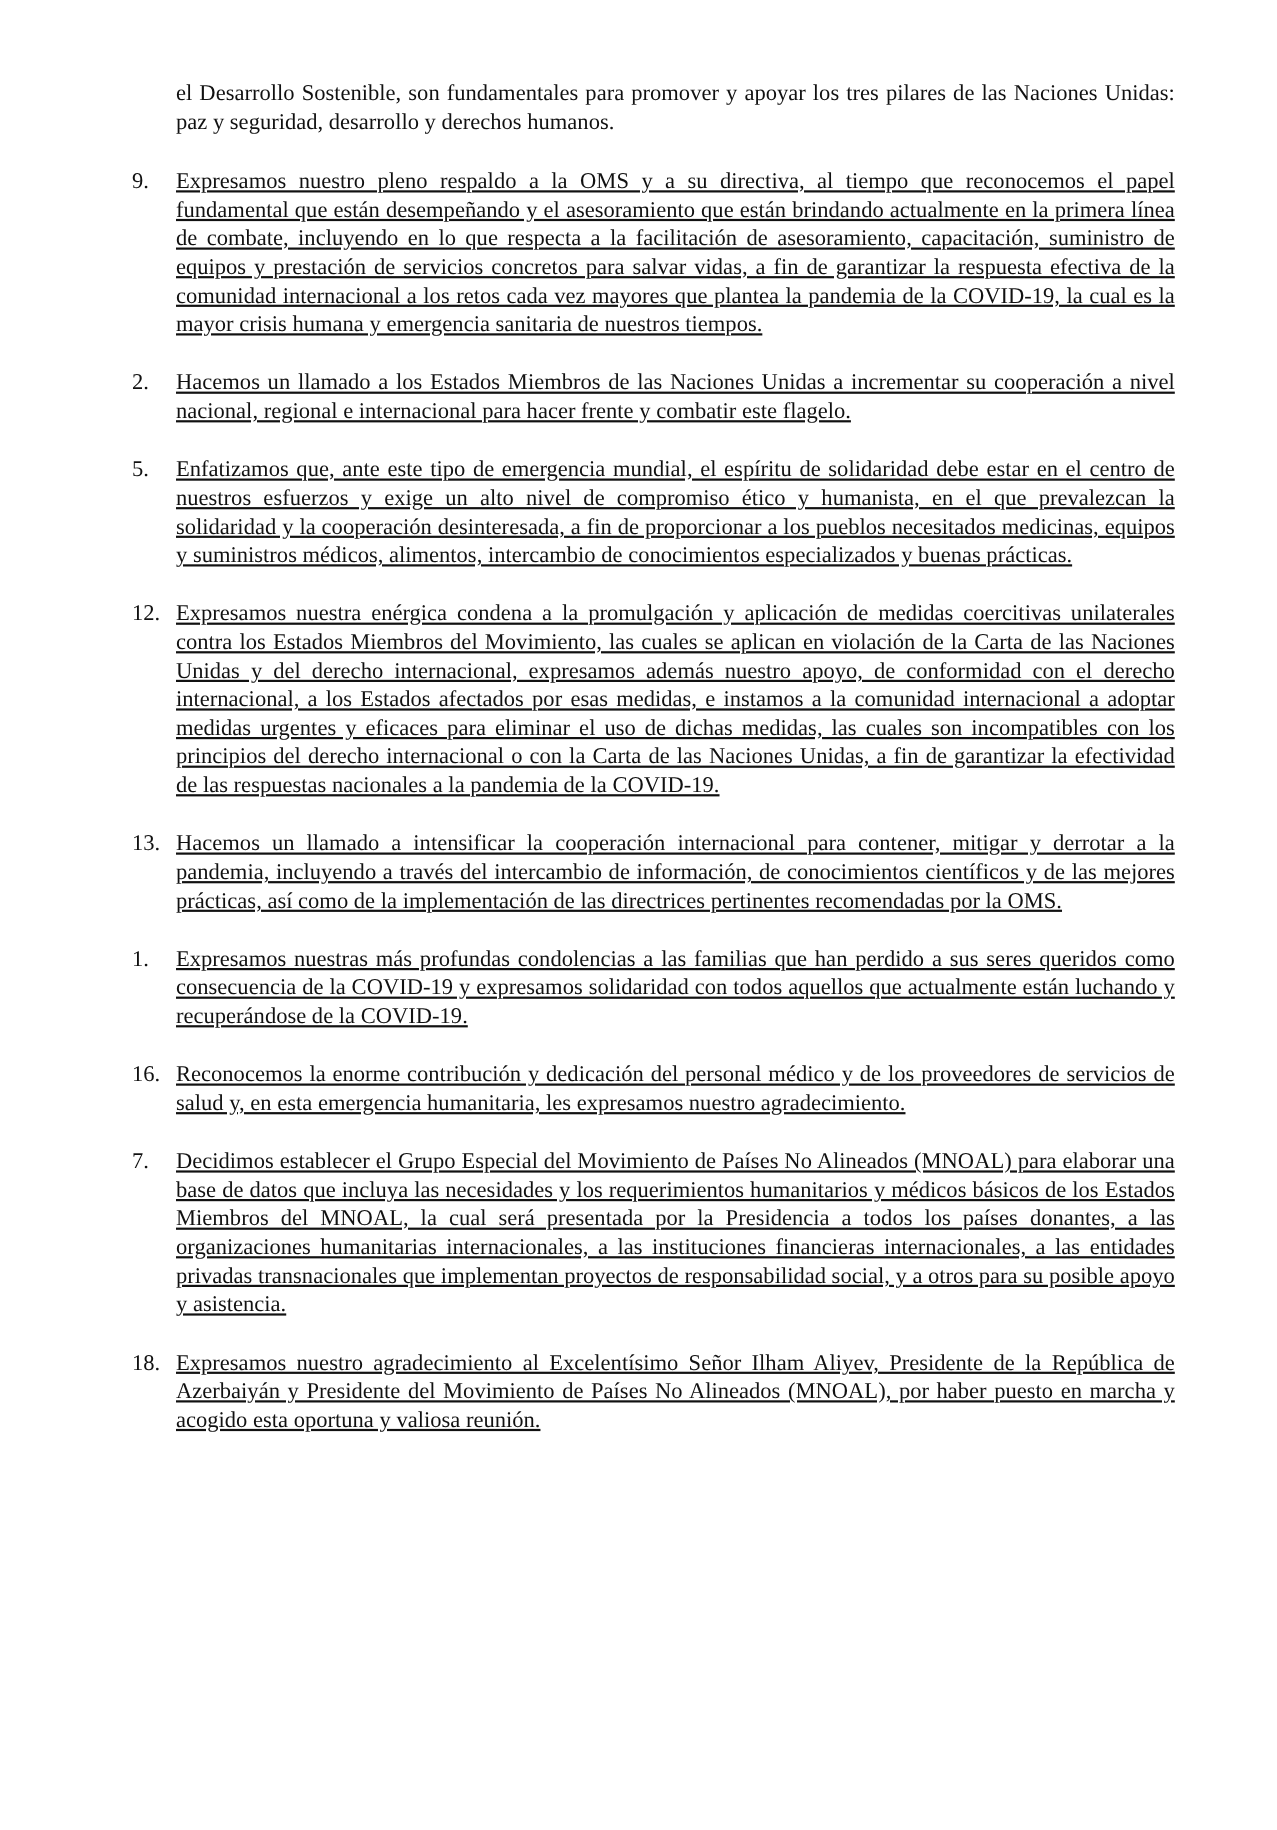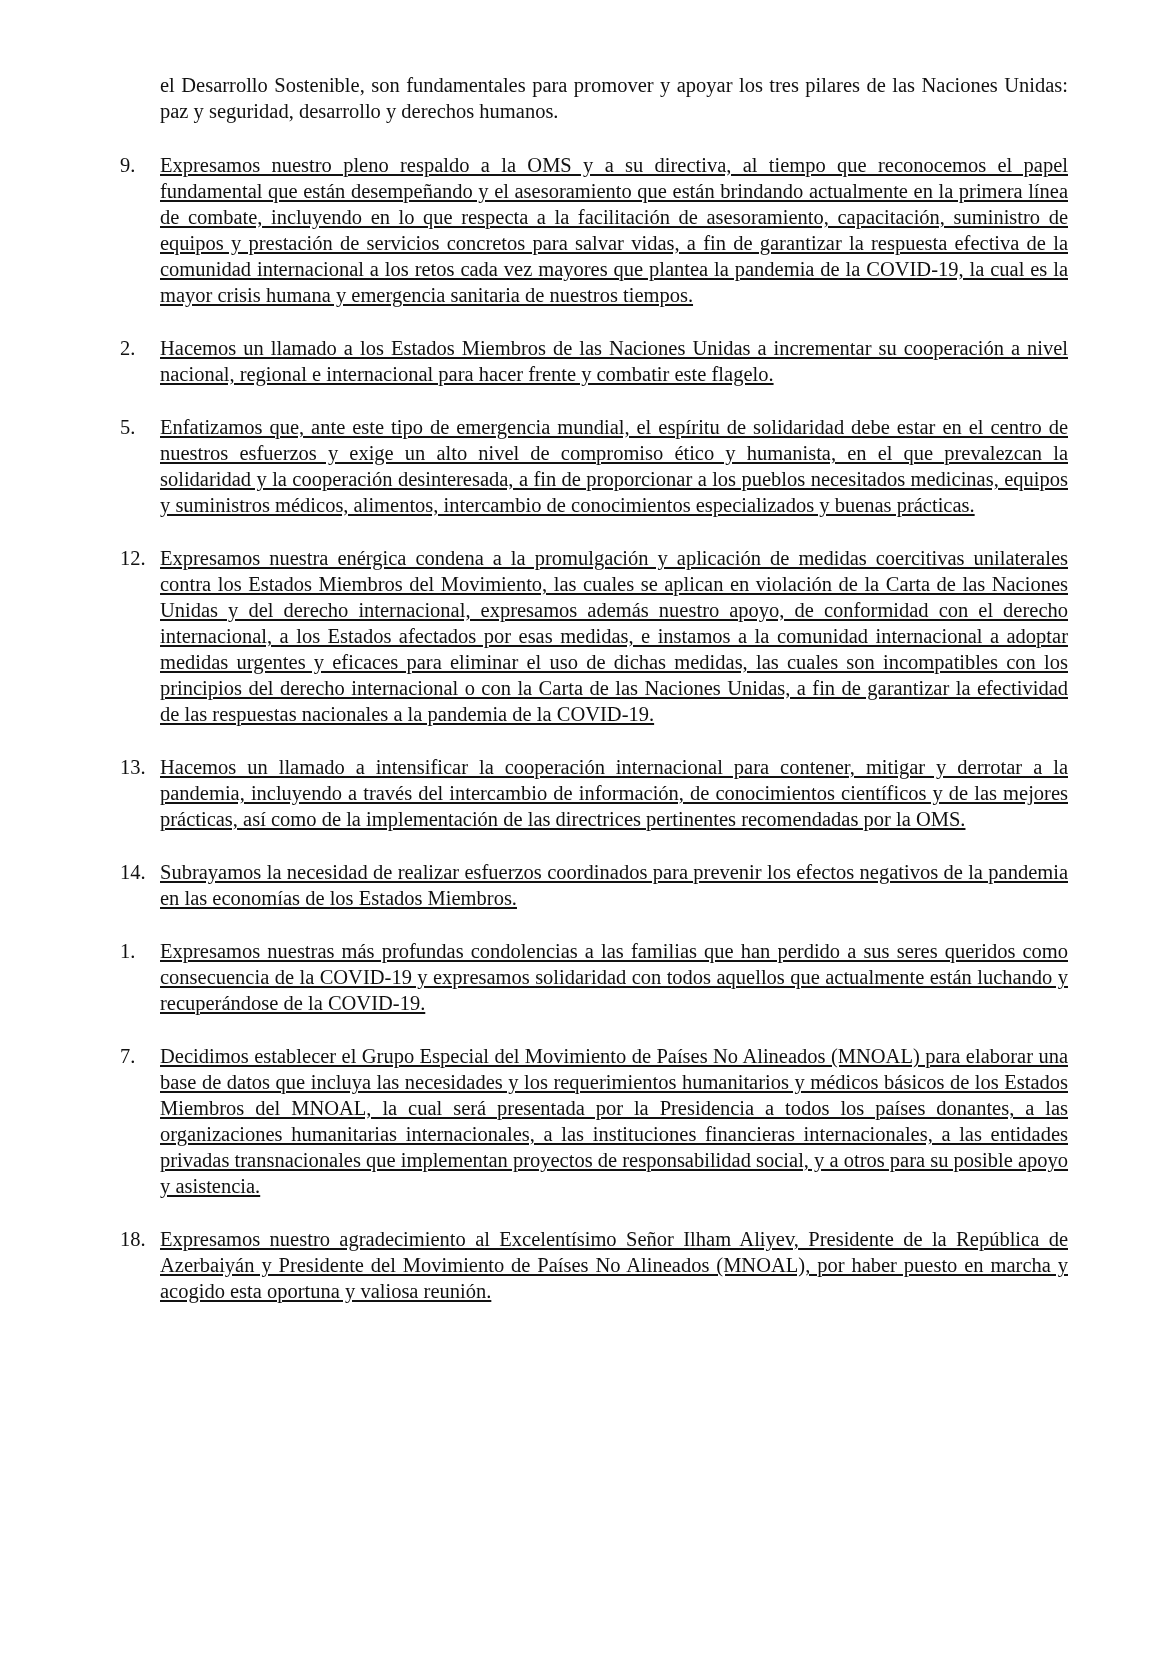--- a/index.html
+++ b/index.html
@@ -82,30 +82,30 @@
     <div class="item">
       <span class="item-num">12.</span>
       <span class="item-text">Expresamos nuestra enérgica condena a la promulgación y aplicación de medidas coercitivas unilaterales contra los Estados Miembros del Movimiento, las cuales se aplican en violación de la Carta de las Naciones Unidas y del derecho internacional, expresamos además nuestro apoyo, de conformidad con el derecho internacional, a los Estados afectados por esas medidas, e instamos a la comunidad internacional a adoptar medidas urgentes y eficaces para eliminar el uso de dichas medidas, las cuales son incompatibles con los principios del derecho internacional o con la Carta de las Naciones Unidas, a fin de garantizar la efectividad de las respuestas nacionales a la pandemia de la COVID-19.</span>
     </div>
 
     <div class="item">
       <span class="item-num">13.</span>
       <span class="item-text">Hacemos un llamado a intensificar la cooperación internacional para contener, mitigar y derrotar a la pandemia, incluyendo a través del intercambio de información, de conocimientos científicos y de las mejores prácticas, así como de la implementación de las directrices pertinentes recomendadas por la OMS.</span>
     </div>
 
-    <div class="item">
-      <span class="item-num">14.</span>
-      <span class="item-text">Subrayamos la necesidad de realizar esfuerzos coordinados para prevenir los efectos negativos de la pandemia en las economías de los Estados Miembros.</span>
-    </div>
 
     <div class="item">
       <span class="item-num">1.</span>
       <span class="item-text">Expresamos nuestras más profundas condolencias a las familias que han perdido a sus seres queridos como consecuencia de la COVID-19 y expresamos solidaridad con todos aquellos que actualmente están luchando y recuperándose de la COVID-19.</span>
     </div>
 
+    <div class="item">
+      <span class="item-num">16.</span>
+      <span class="item-text">Reconocemos la enorme contribución y dedicación del personal médico y de los proveedores de servicios de salud y, en esta emergencia humanitaria, les expresamos nuestro agradecimiento.</span>
+    </div>
 
     <div class="item">
       <span class="item-num">7.</span>
       <span class="item-text">Decidimos establecer el Grupo Especial del Movimiento de Países No Alineados (MNOAL) para elaborar una base de datos que incluya las necesidades y los requerimientos humanitarios y médicos básicos de los Estados Miembros del MNOAL, la cual será presentada por la Presidencia a todos los países donantes, a las organizaciones humanitarias internacionales, a las instituciones financieras internacionales, a las entidades privadas transnacionales que implementan proyectos de responsabilidad social, y a otros para su posible apoyo y asistencia.</span>
     </div>
 
     <div class="item">
       <span class="item-num">18.</span>
       <span class="item-text">Expresamos nuestro agradecimiento al Excelentísimo Señor Ilham Aliyev, Presidente de la República de Azerbaiyán y Presidente del Movimiento de Países No Alineados (MNOAL), por haber puesto en marcha y acogido esta oportuna y valiosa reunión.</span>
     </div>

